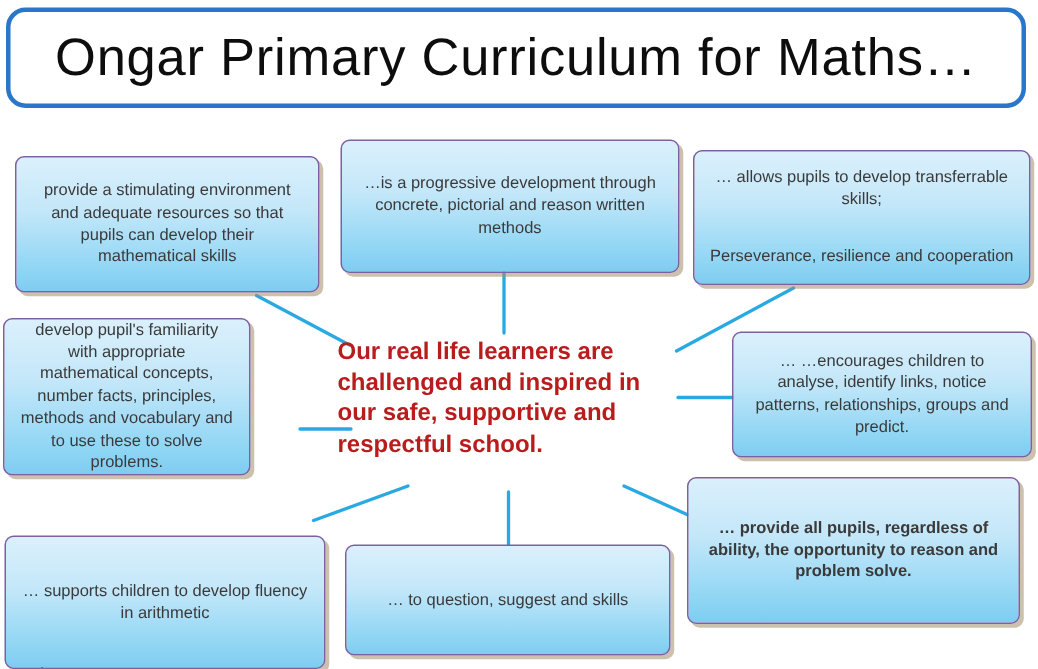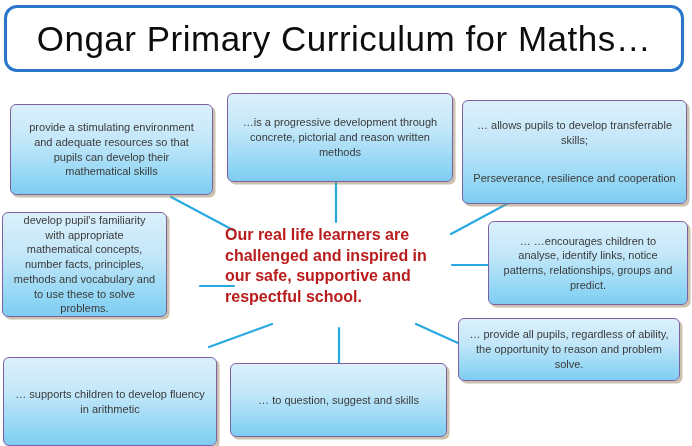--- a/index.html
+++ b/index.html
@@ -27,26 +27,26 @@
     border-radius:6px;
     background:linear-gradient(180deg,#dbf0fc 0%,#c3e7f9 40%,#8ed5f4 85%,#7fccf1 100%);
     box-shadow:2.5px 2.5px 0 rgba(162,142,104,0.55);
     display:flex;flex-direction:column;align-items:center;justify-content:center;
     text-align:center;
     font-size:11px;line-height:1.34;color:#3a3a3a;
     padding:4px 10px;
   }
   .b-tl{left:10px;top:104px;width:203px;height:91px;}
   .b-tm{left:227px;top:93px;width:226px;height:89px;}
-  .b-tr{left:462px;top:100px;width:225px;height:104px;}
+  .b-tr{left:462px;top:100px;width:225px;height:90px;}
   .b-ml{left:2px;top:212px;width:165px;height:105px;}
   .b-mr{left:488px;top:221px;width:200px;height:84px;}
   .b-bl{left:3px;top:345px;width:214px;height:89px;margin-top:12px;}
   .b-bm{left:230px;top:363px;width:217px;height:74px;}
-  .b-br{left:458px;top:318px;width:222px;height:63px;}
+  .b-br{left:458px;top:318px;width:222px;height:98px;font-weight:bold;}
   .b-tr .para{margin:0;}
   .b-tr .para + .para{margin-top:24px;}
   .center-text{
     position:absolute;left:225px;top:225px;width:230px;
     text-align:left;
     font-weight:bold;font-size:16px;line-height:20.5px;color:#b91c1c;
   }
   .lines{position:absolute;left:0;top:0;width:692px;height:446px;pointer-events:none;}
 </style>
 </head>

